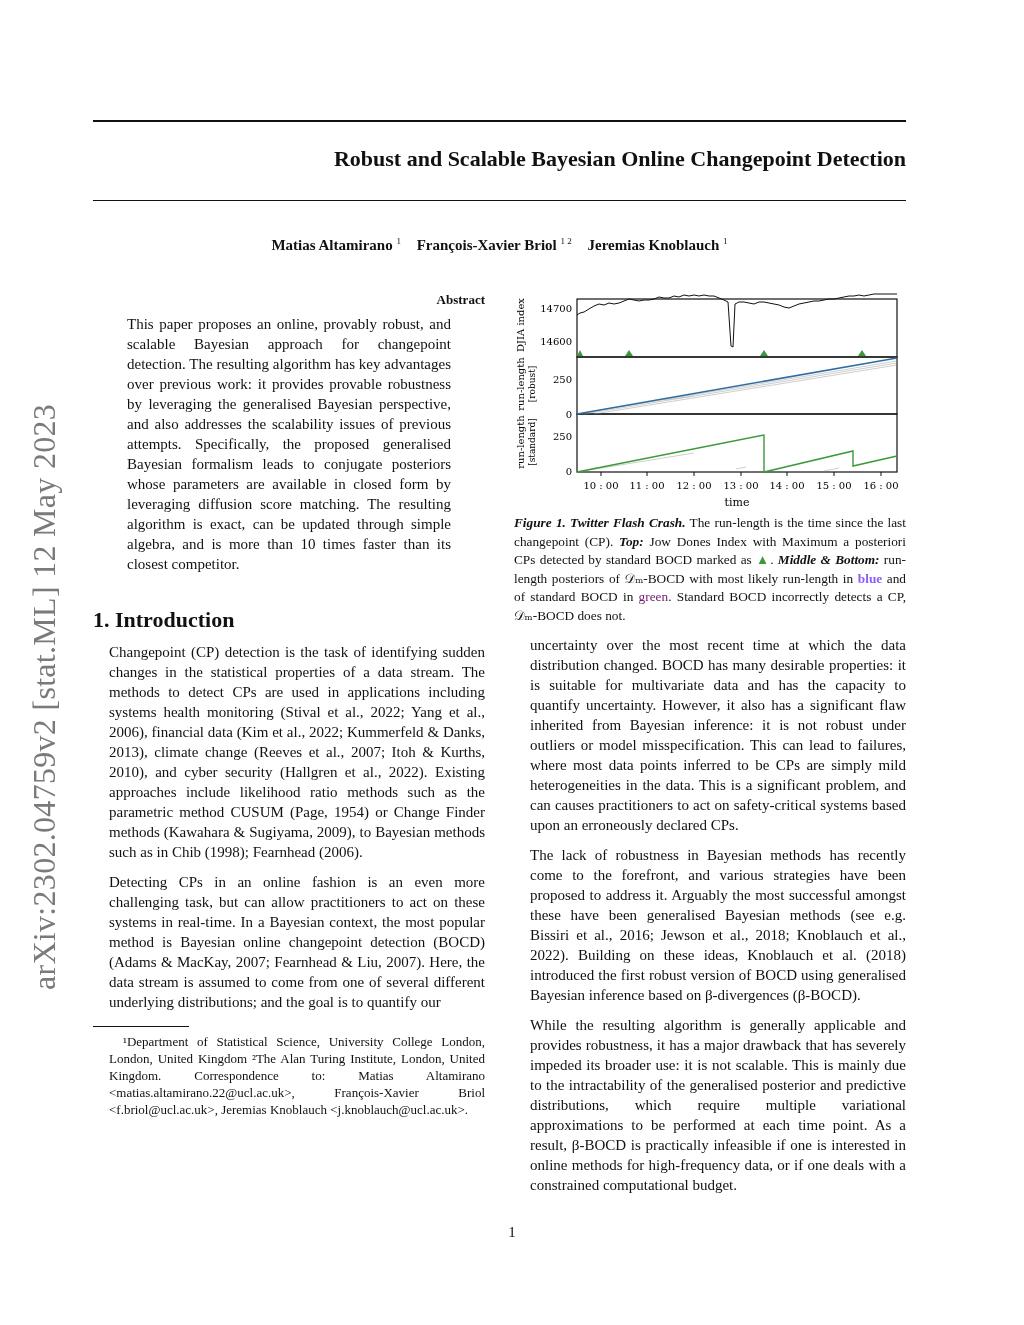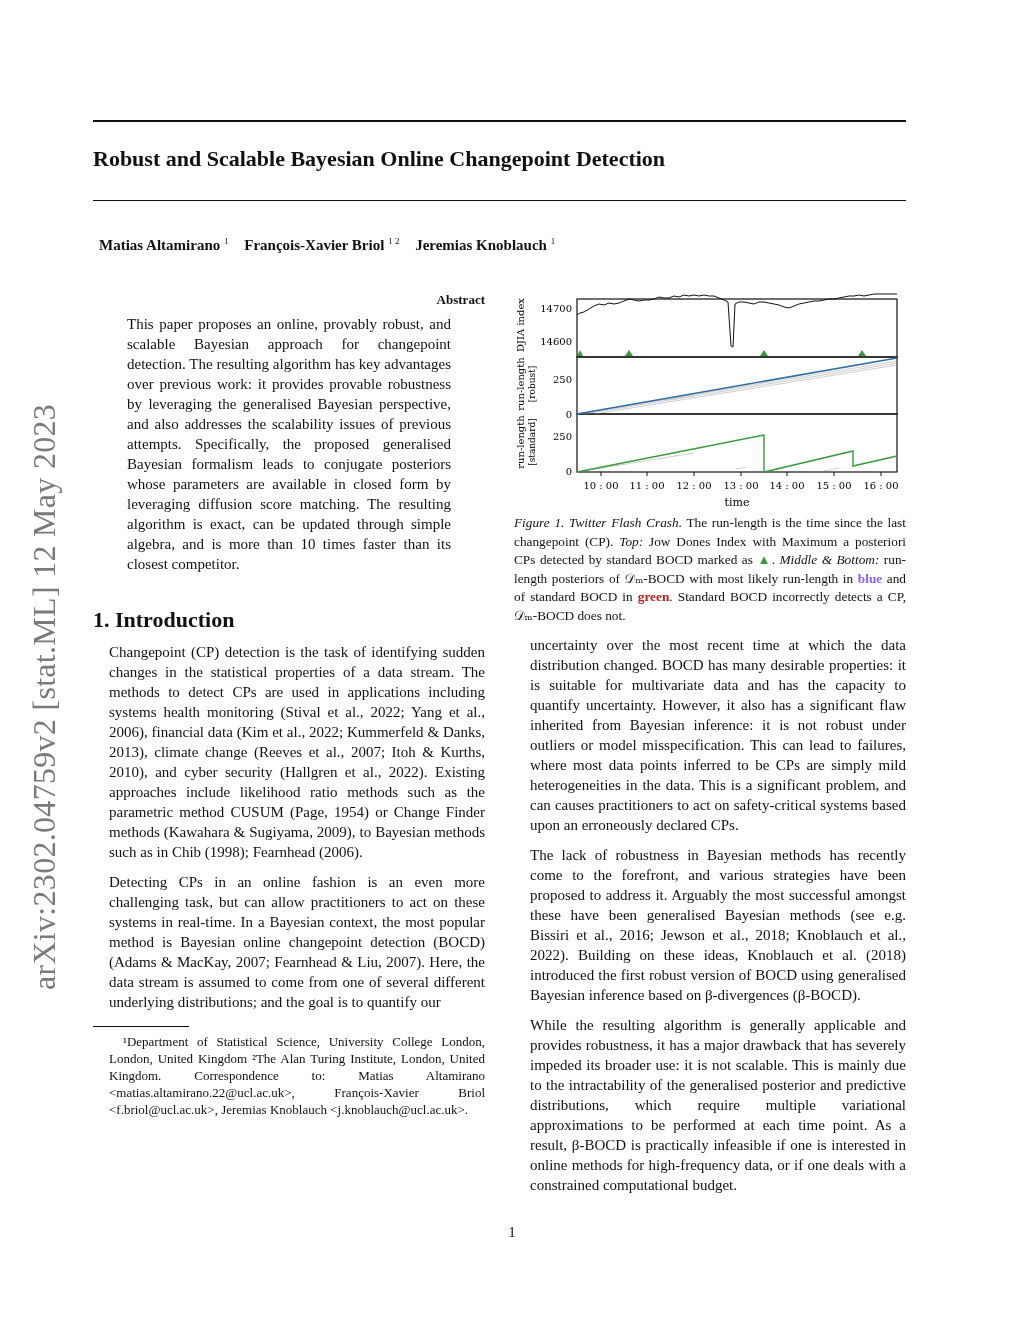--- a/index.html
+++ b/index.html
@@ -1,23 +1,23 @@
 <!DOCTYPE html>
 <html><head>
 <meta charset="utf-8">
 <style>
   html, body { margin: 0; padding: 0; background: #ffffff; }
   body { width: 1024px; height: 1325px; position: relative; overflow: hidden;
          font-family: "Liberation Serif", "DejaVu Serif", serif; color: #111; }
   .rule { position: absolute; left: 93px; width: 813px; background: #111; }
   #rule-top { top: 120px; height: 2px; }
   #rule-bottom { top: 200px; height: 1px; }
-  #title { position: absolute; top: 146px; left: 93px; width: 813px; text-align: left;
+  #title { position: absolute; top: 146px; left: 93px; width: 813px; text-align: right;
            font-size: 22px; font-weight: bold; }
-  #authors { position: absolute; top: 236px; left: 93px; width: 813px; text-align: left;
+  #authors { position: absolute; top: 236px; left: 93px; width: 813px; text-align: center;
              font-size: 15px; font-weight: bold; }
   #authors .author { margin: 0 6px; }
   #authors sup { font-weight: normal; font-size: 9px; }
   #arxiv { position: absolute; left: 26px; top: 990px; transform-origin: 0 0;
            transform: rotate(-90deg); font-size: 32px; color: #7a7a7a; white-space: nowrap;
            letter-spacing: 0.3px; }
   .col { position: absolute; font-size: 15px; line-height: 20px; text-align: justify; }
   #left-col { left: 93px; width: 392px; top: 290px; }
   #right-col { left: 514px; width: 392px; top: 290px; }
   #abstract-heading { text-align: right; font-weight: bold; font-size: 13px; margin: 0 0 4px 0; }
@@ -25,23 +25,23 @@
   #intro-heading { font-weight: bold; font-size: 22px; margin: 36px 0 12px 0; }
   p { margin: 0 0 10px 16px; }
   .footnote-rule { width: 96px; height: 1px; background: #111; margin: 14px 0 6px 0; }
   .footnote { font-size: 13px; line-height: 17px; }
   .footnote p { text-indent: 14px; margin-bottom: 14px; }
   .footnote .proc { text-indent: 0; }
   .footnote .proc i { font-style: italic; }
   #figure { position: relative; height: 220px; width: 392px; }
   #figure svg { position: absolute; left: 0; top: 0; }
   #caption { font-size: 13.3px; line-height: 18.5px; margin-top: 4px; }
-  #caption i { font-style: italic; }
+  #caption i { font-style: italic; font-weight: bold; }
   .blue { color: #8b5cf6; font-weight: bold; }
-  .green { color: #b91c1c; font-weight: bold; }
+  .green { color: #701a75; font-weight: normal; }
   .tri { color: #3a9a3a; }
   #right-text { margin-top: 10px; }
   #page-number { position: absolute; top: 1224px; left: 0; width: 1024px; text-align: center; font-size: 15px; }
 </style>
 </head>
 <body>
 
 <div id="arxiv">arXiv:2302.04759v2  [stat.ML]  12 May 2023</div>
 
 <div class="rule" id="rule-top"></div>

